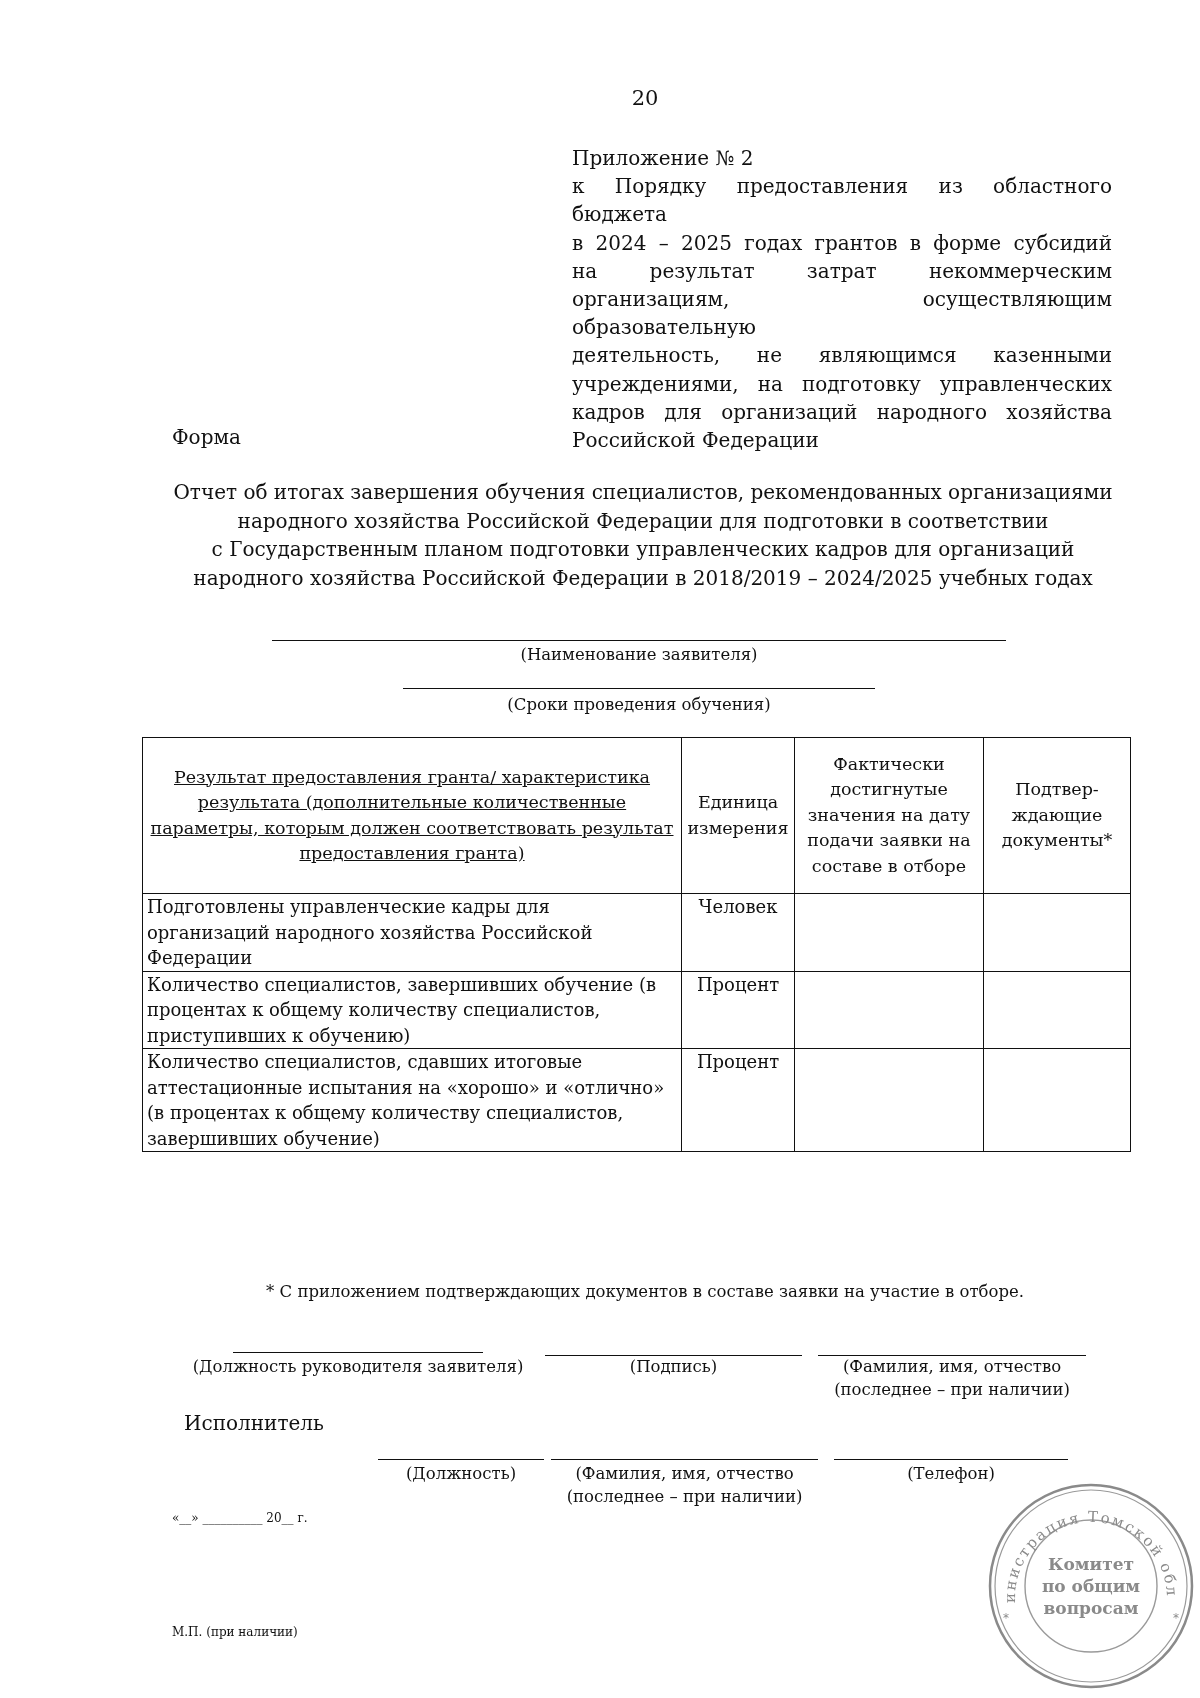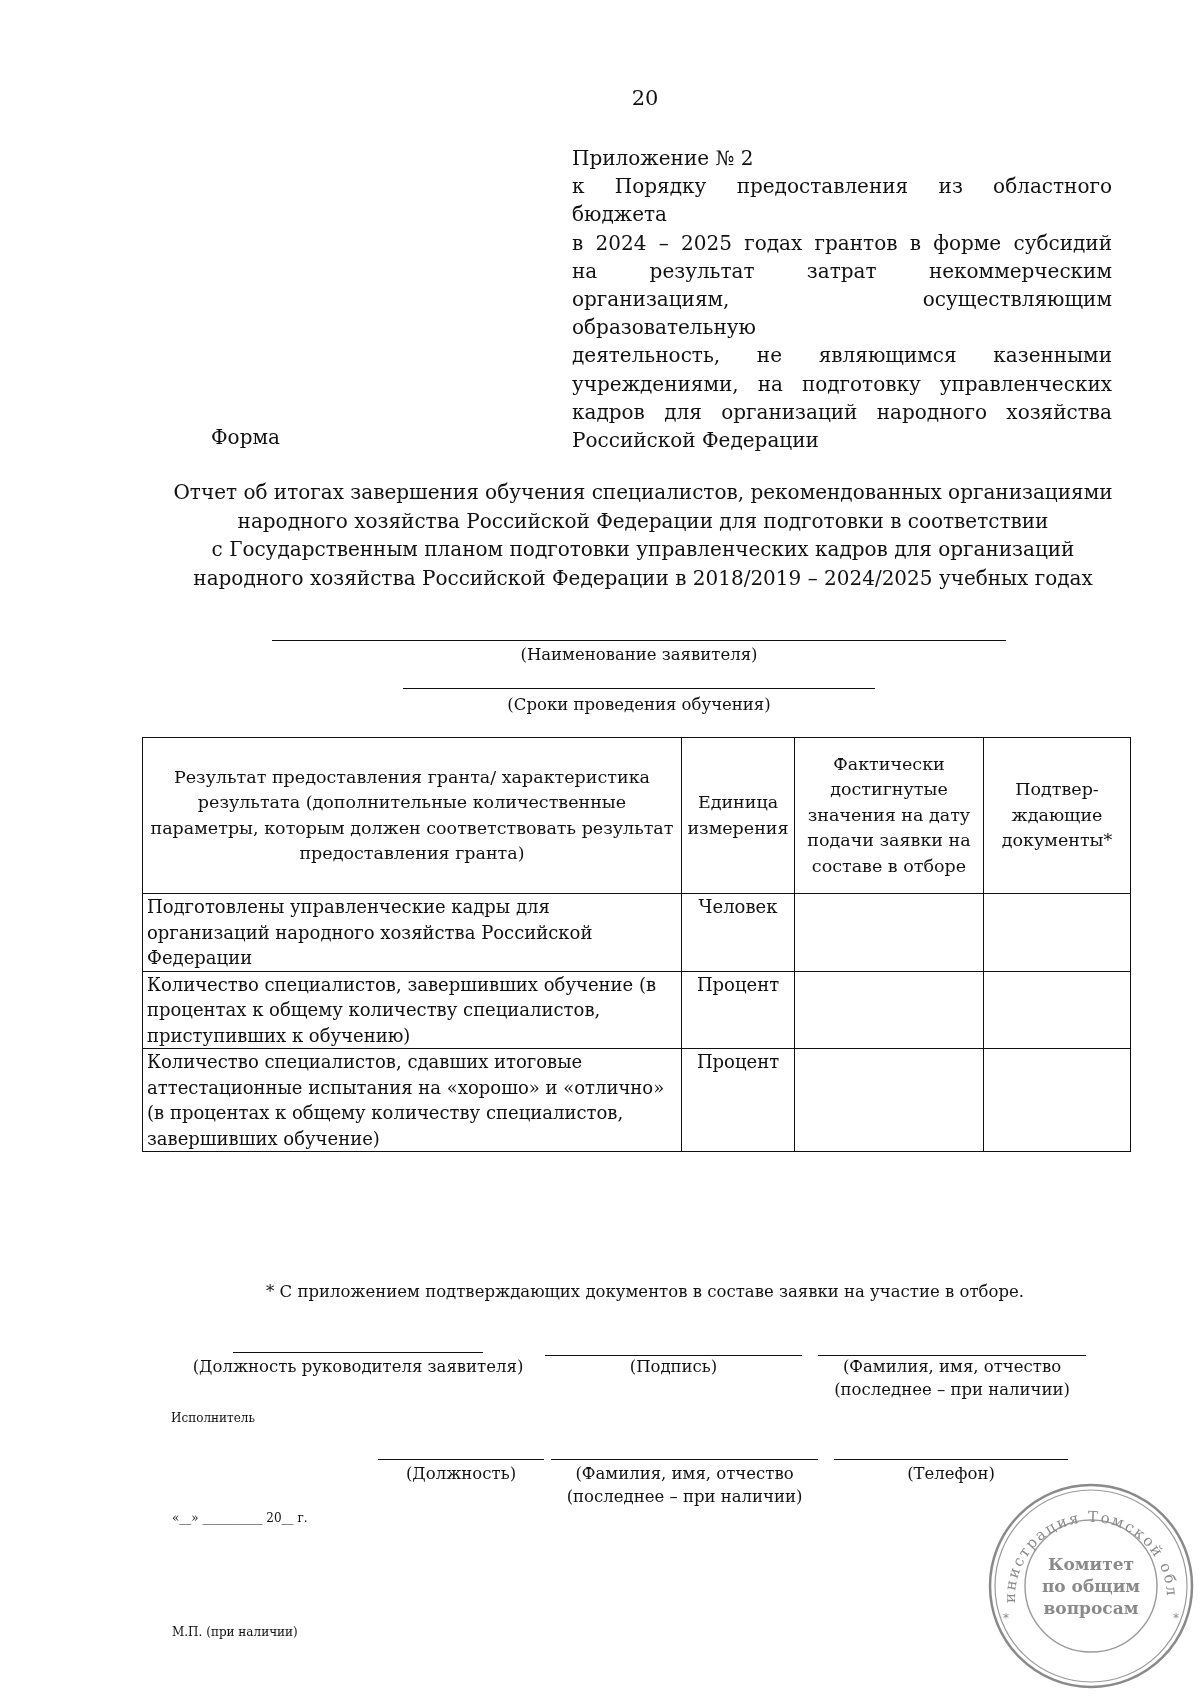--- a/index.html
+++ b/index.html
@@ -6,39 +6,39 @@
     body {
       width: 1200px; height: 1698px; position: relative; overflow: hidden;
       font-family: "DejaVu Serif", "Liberation Serif", serif;
       color: #111111;
     }
     .abs { position: absolute; }
     .page-number { left: 0; width: 1290px; top: 86px; text-align: center; font-size: 21px; }
     .appendix { left: 572px; top: 144px; width: 540px; font-size: 20px; line-height: 28.2px; }
     .appendix .just { text-align: justify; text-align-last: justify; }
     .appendix .last { text-align: left; }
-    .form-label { left: 172px; top: 425px; font-size: 20px; margin-left: 39px; }
+    .form-label { left: 172px; top: 425px; font-size: 20px; }
     .title { left: 150px; width: 986px; top: 478px; text-align: center; font-size: 20px; line-height: 28.5px; }
     .sig-line { border-top: 1.6px solid #111; height: 0; }
     .caption { font-size: 16.5px; text-align: center; line-height: 23px; }
     table.report {
       position: absolute; left: 142px; top: 737px; width: 989px;
       border-collapse: collapse; font-size: 18px; line-height: 25.5px;
     }
     table.report td, table.report th {
       border: 1.6px solid #111; vertical-align: top; padding: 0 4px; font-weight: normal;
     }
     table.report th { text-align: center; vertical-align: middle; font-size: 17.5px; }
-    table.report th.c1 { width: 530px; }
+    table.report th.c1 { width: 530px; text-decoration: underline; }
     table.report th.c2 { width: 104px; }
     table.report th.c3 { width: 180px; }
     table.report td.unit { text-align: center; }
     table.report thead tr { height: 156px; }
     .footnote { left: 0; width: 1290px; top: 1282px; text-align: center; font-size: 16.5px; }
-    .executor { left: 171px; top: 1411px; font-size: 12px; }
+    .executor { left: 184px; top: 1411px; font-size: 20px; }
     .date-line { left: 172px; top: 1511px; font-size: 12px; }
     .mp-line { left: 172px; top: 1625px; font-size: 12px; }
     .stamp { left: 985px; top: 1480px; width: 212px; height: 212px; }
   </style>
 </head>
 <body>
 
 <div class="abs page-number">20</div>
 
 <div class="abs appendix">

